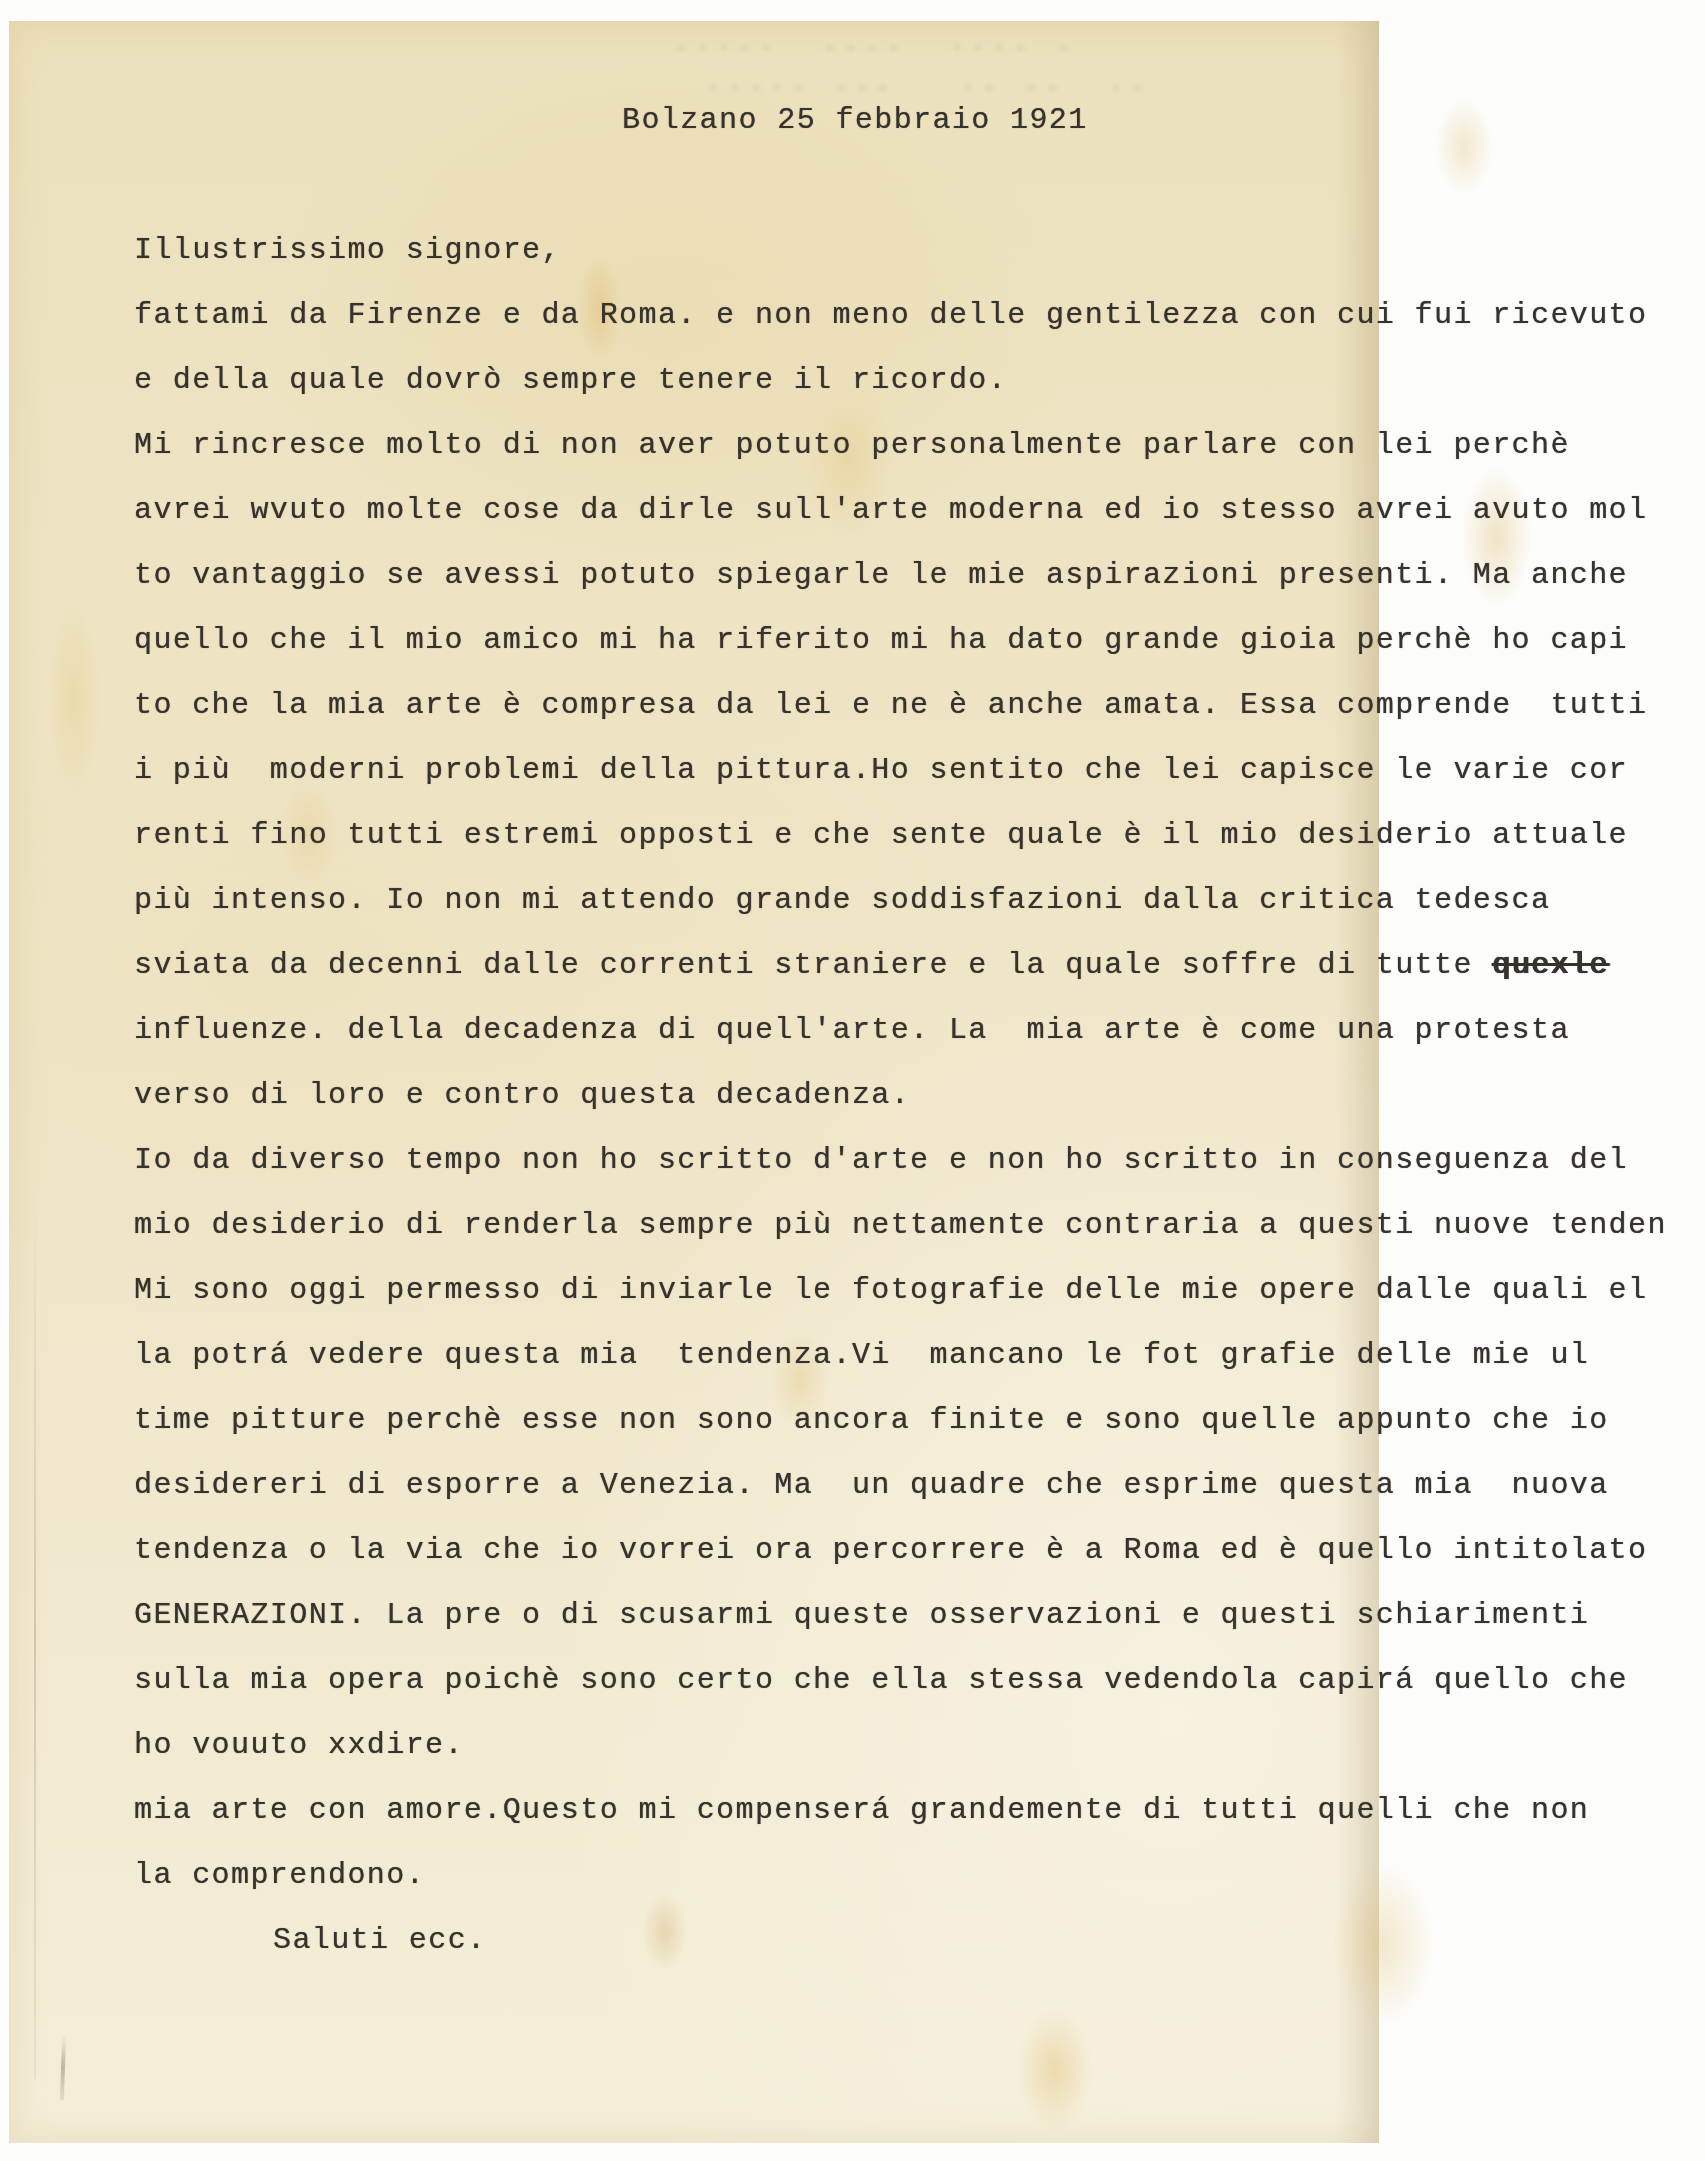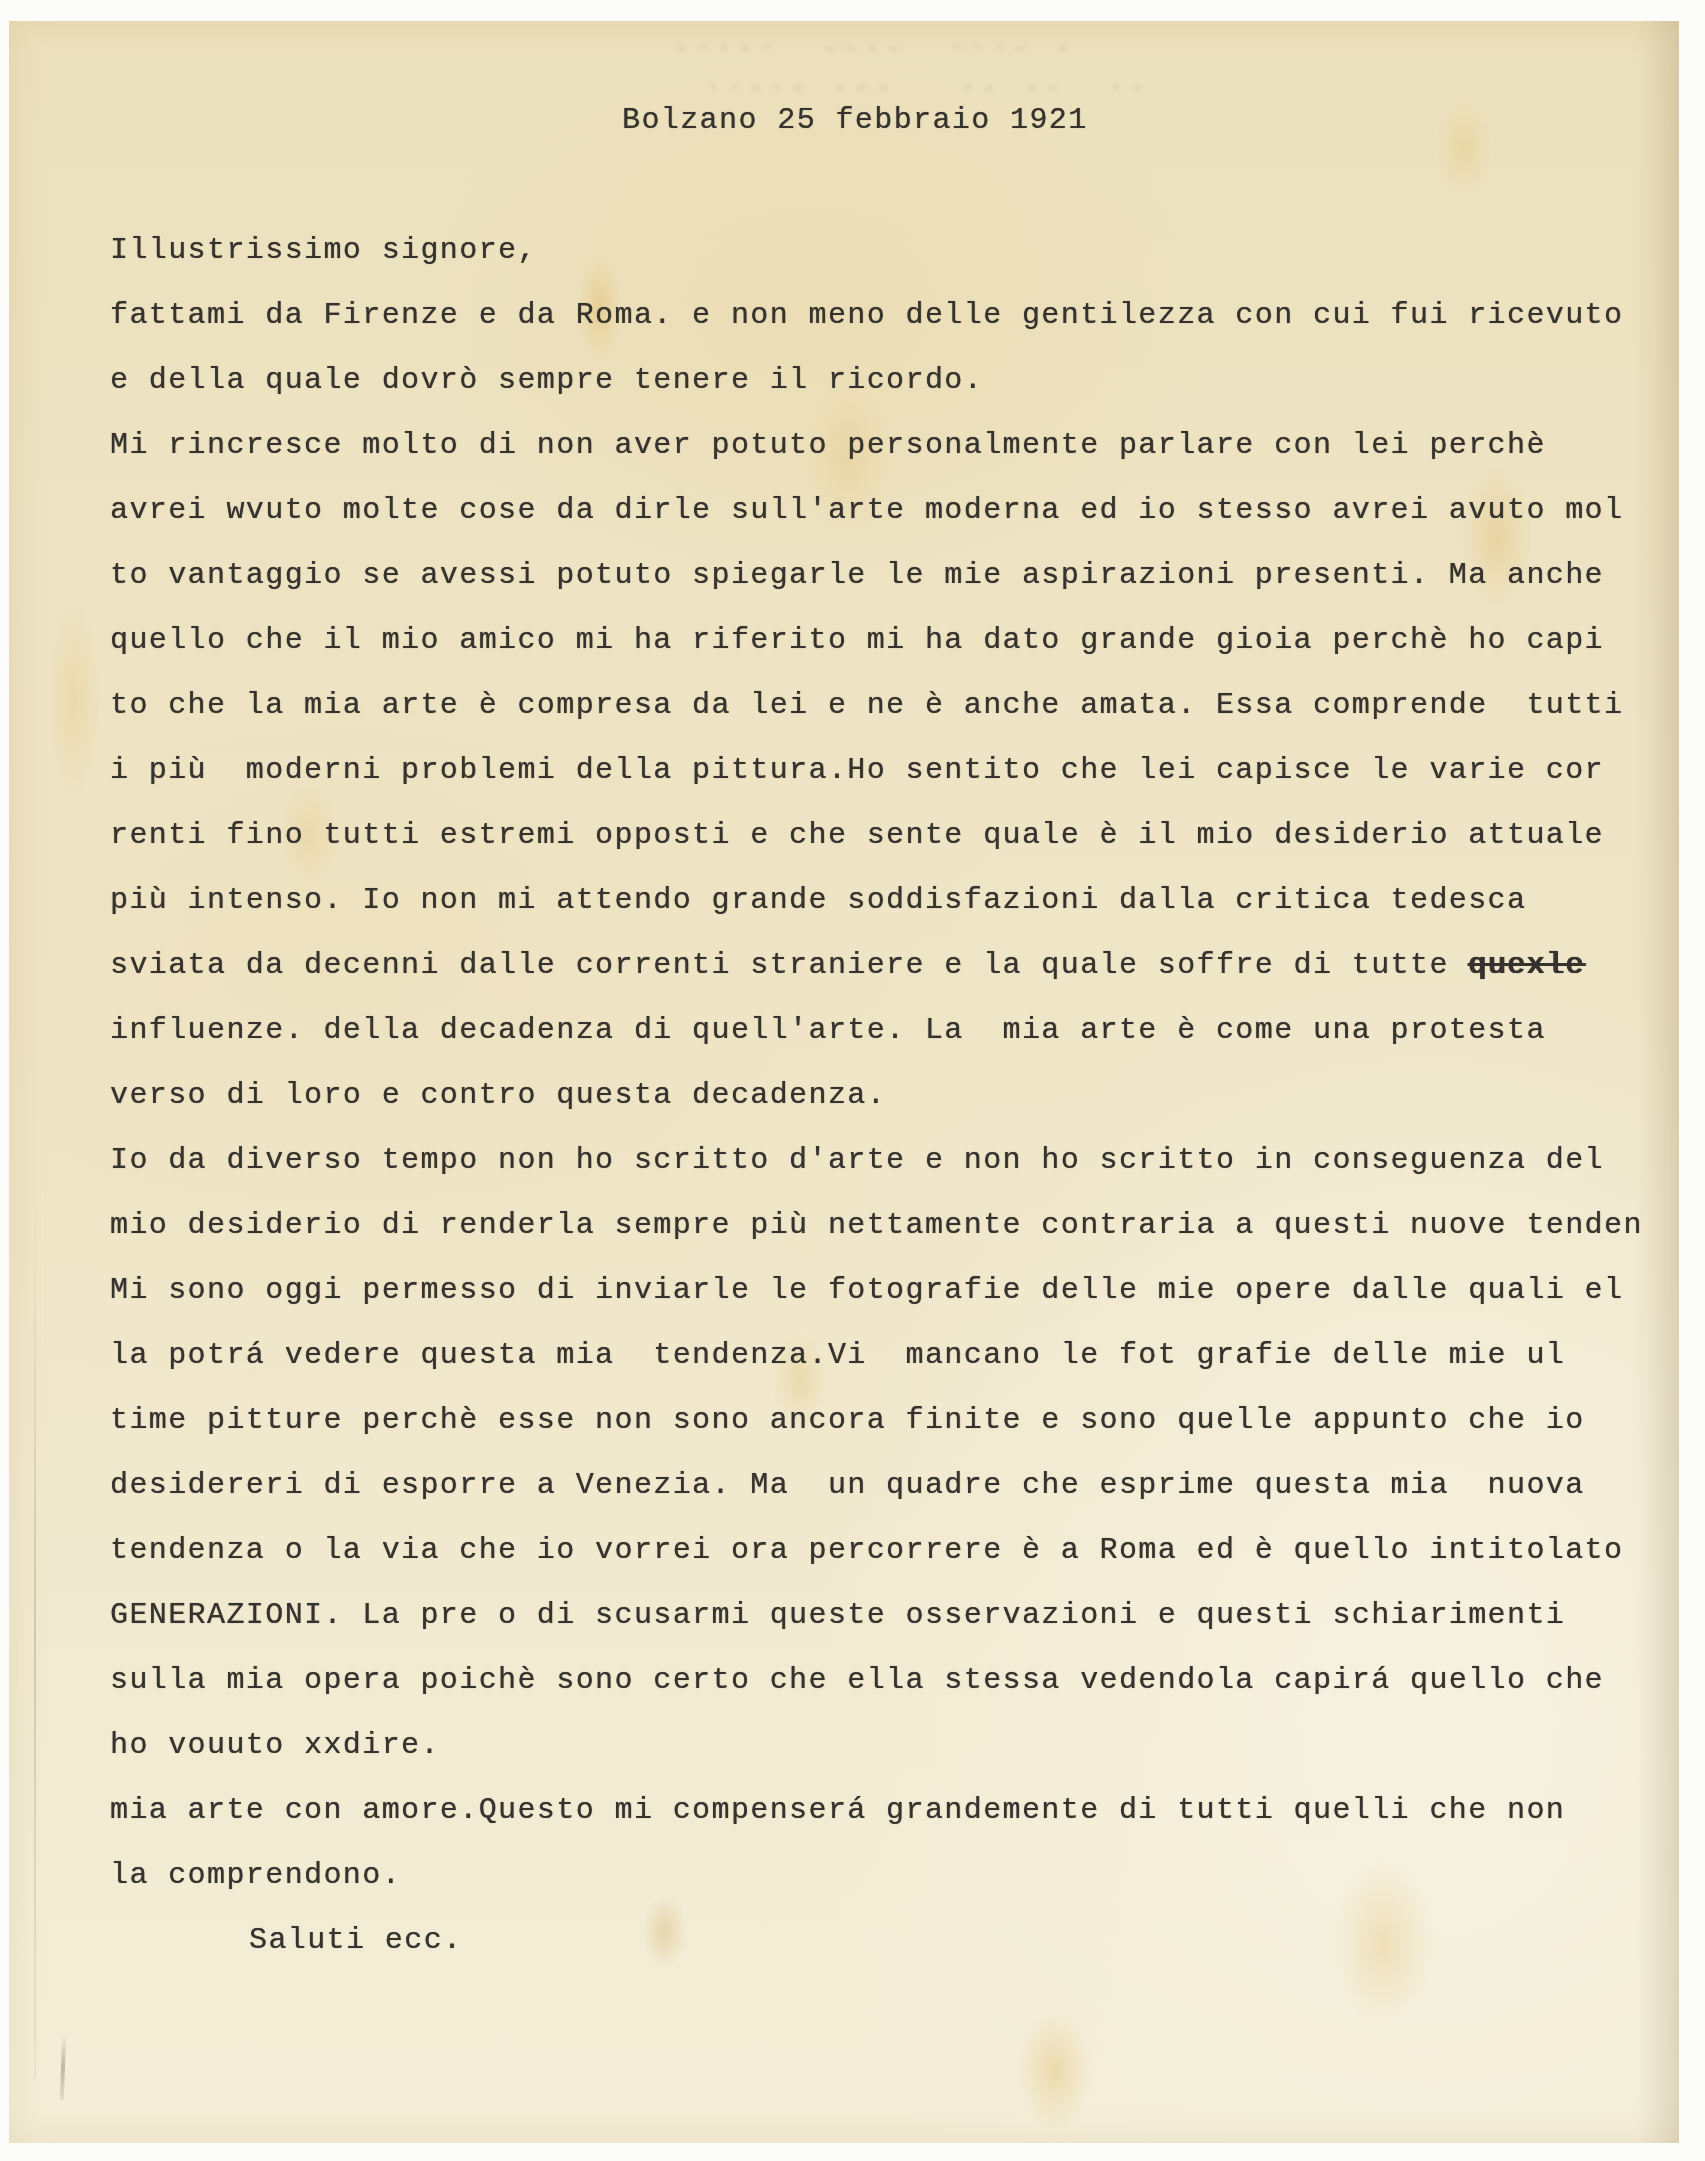--- a/index.html
+++ b/index.html
@@ -10,21 +10,21 @@
     --stain:#dfc27c;
   }
   html,body{margin:0;padding:0;}
   body{
     width:1705px;height:2161px;
     background:var(--page_bg);
     font-family:"Liberation Mono","DejaVu Sans Mono",monospace;
     position:relative;overflow:hidden;
   }
   .paper{
-    position:absolute;left:9px;top:21px;width:1670px;height:2122px;
+    position:absolute;left:9px;top:21px;width:1370px;height:2122px;
     background:
       radial-gradient(581px 387px at 48% 14%, rgba(226,201,140,.22), rgba(226,201,140,0) 70%),
       radial-gradient(904px 581px at 20% 45%, rgba(231,211,158,.18), rgba(231,211,158,0) 75%),
       radial-gradient(774px 968px at 85% 80%, rgba(247,242,226,.9), rgba(247,242,226,0) 80%),
       linear-gradient(180deg,#ece1bd 0%, #eee4c4 30%, #f0e7cb 60%, #f4eed8 100%);
     box-shadow:inset 0 0 39px rgba(170,140,80,.18);
   }
   
   .edge-right{position:absolute;right:0;top:0;width:45px;height:100%;
     background:linear-gradient(90deg, rgba(0,0,0,0), rgba(120,100,60,.14));}
@@ -51,21 +51,21 @@
   }
   .ghost1{left:665px;top:13px;}
   .ghost2{left:697px;top:53px;}
 
   .text-col{
     position:absolute;left:101px;top:67px;width:1562px;
     color:var(--ink);
     font-size:30px;letter-spacing:1.4px;
     text-shadow:0 0 1px rgba(45,42,36,.6), 0.4px 0.4px 0 rgba(45,42,36,.25);
   }
-  .tline{height:65px;line-height:65px;white-space:pre;}
+  .tline{height:65px;line-height:65px;white-space:pre;margin-left:24px;}
   .dateline{margin-left:512px;}
   .spacer{height:65px;}
   .indent{padding-left:75px;}
   .closing{padding-left:139px;}
   .struck{
     font-weight:400;
     text-shadow:1.3px 0 0 var(--ink), -0.6px 0 0 var(--ink), 0 0 1.3px rgba(0,0,0,.55);
     text-decoration:line-through;
   }
 </style>

